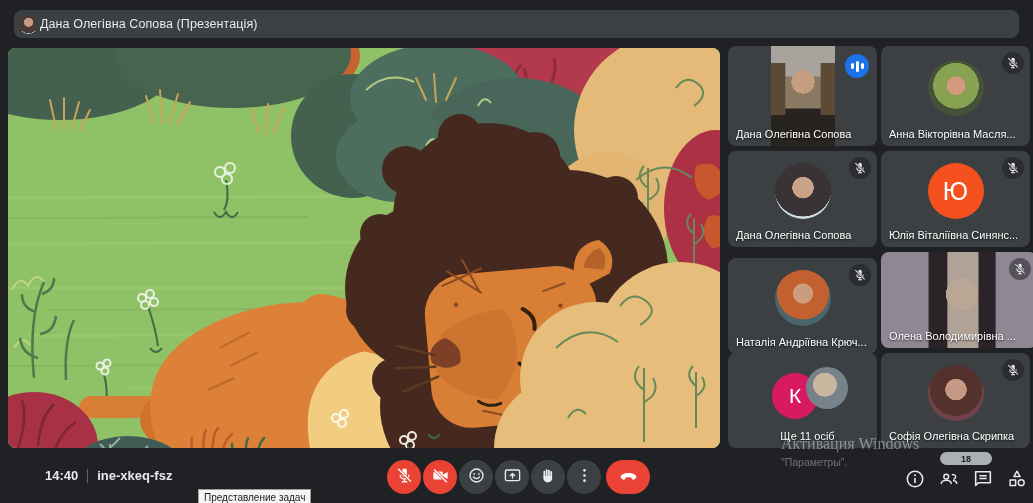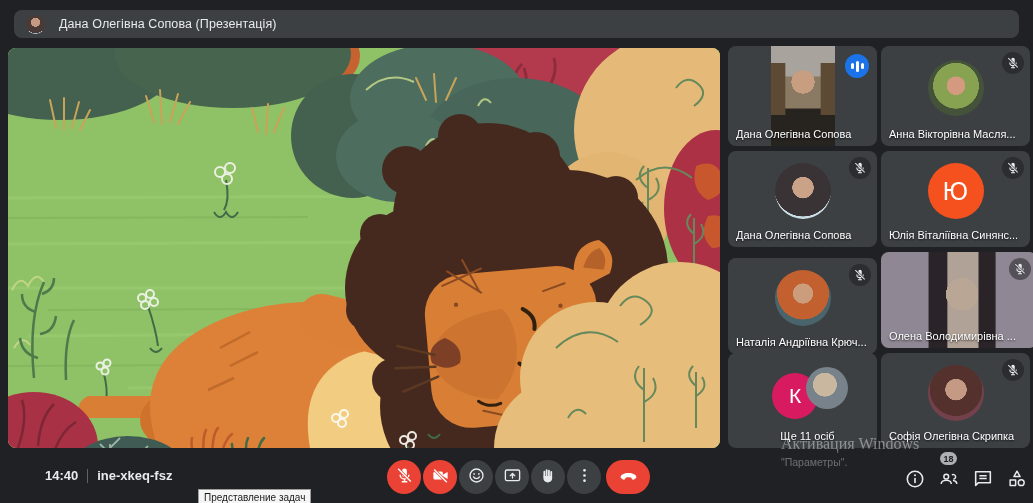--- a/index.html
+++ b/index.html
@@ -6,21 +6,21 @@
   html,body { width:1033px; height:503px; }
   body {
     background:#202124;
     font-family:"Liberation Sans","DejaVu Sans",sans-serif;
     position:relative; overflow:hidden; color:#e8eaed;
   }
   
   .topbar {
     position:absolute; left:14px; top:10px; width:1005px; height:28px;
     background:#3c4043; border-radius:8px; display:flex; align-items:center;
-    padding-left:12px; gap:14px;text-align:right;
+    padding-left:5px; gap:2px;text-align:right;
   }
   .topbar .av {
     width:19px; height:19px; border-radius:50%;
     background:radial-gradient(circle at 50% 38%, #c59a84 0 30%, #4a3a36 31% 72%, #b9d3dc 73%);
     flex:0 0 auto;
   }
   .topbar .tlabel { font-size:12.5px; color:#e8eaed; letter-spacing:.1px; }
 
   
   .stage {
@@ -113,21 +113,21 @@
   .cbtn svg { width:19px; height:19px; }
   .endcall { width:44px; height:34px; border-radius:17px; background:#ea4335; border:none; cursor:pointer;
     display:flex; align-items:center; justify-content:center; margin-left:3px; }
   .endcall svg { width:23px; height:23px; }
   .right-icons { position:absolute; left:904px; top:468px; display:flex; gap:12px; }
   .ribtn { width:22px; height:22px; background:none; border:none; padding:0; color:#e8eaed; cursor:pointer; }
   .ribtn svg { width:22px; height:22px; }
   .count-badge {
     position:absolute; left:940px; top:452px; min-width:17px; height:13px; border-radius:7px;
     background:rgba(199,201,205,.85); color:#202124; font-size:9px; font-weight:700;
-    display:flex; align-items:center; justify-content:center; padding:0 3px; z-index:4;
+    display:flex; align-items:center; justify-content:center; padding:0 21px; z-index:4;
   }
 
   
   .wmark { position:absolute; left:781px; top:435px; pointer-events:none; z-index:3; }
   .wmark .l1 { font-size:16px; color:rgba(255,255,255,.42);font-family:Liberation Serif, serif; }
   .wmark .l2, .wmark .l3 { font-size:10.5px; color:rgba(255,255,255,.34); margin-top:3px; }
 
   
   .tooltip {
     position:absolute; left:198px; top:489px; height:18px;

